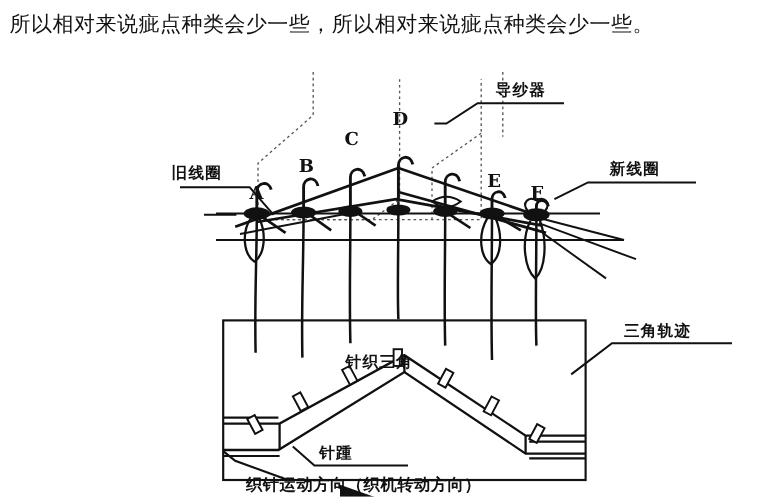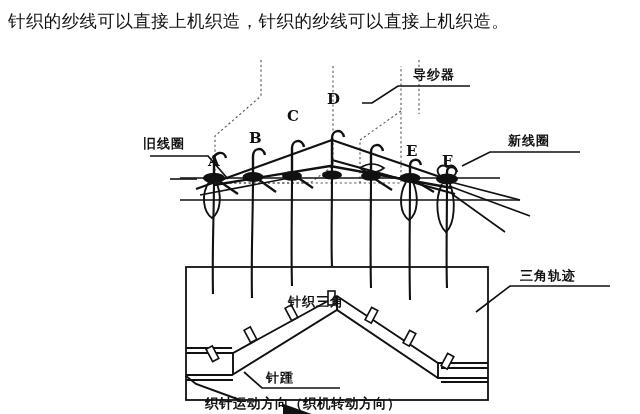--- a/index.html
+++ b/index.html
@@ -25,21 +25,21 @@
     font-weight:bold;
     fill:#111;
   }
   .cn{font-size:13px;letter-spacing:1px;}
   .ltr{font-size:15px;font-family:"DejaVu Serif","Liberation Serif",serif;font-weight:bold;}
   .cap{font-size:13.5px;letter-spacing:0.5px;}
 </style>
 </head>
 <body>
 
-<div id="caption-top">针织的纱线可以直接上机织造，针织的纱线可以直接上机织造。</div>
+<div id="caption-top">所以相对来说疵点种类会少一些，所以相对来说疵点种类会少一些。</div>
 
 <div id="figure">
 <svg width="640" height="366" viewBox="0 0 640 366" xmlns="http://www.w3.org/2000/svg">
 
   <defs>
     <marker id="ah" markerWidth="10" markerHeight="10" refX="9" refY="3.2" orient="auto">
       <path d="M0,0 L9,3.2 L0,6.4 z" fill="#111"></path>
     </marker>
   </defs>
 

